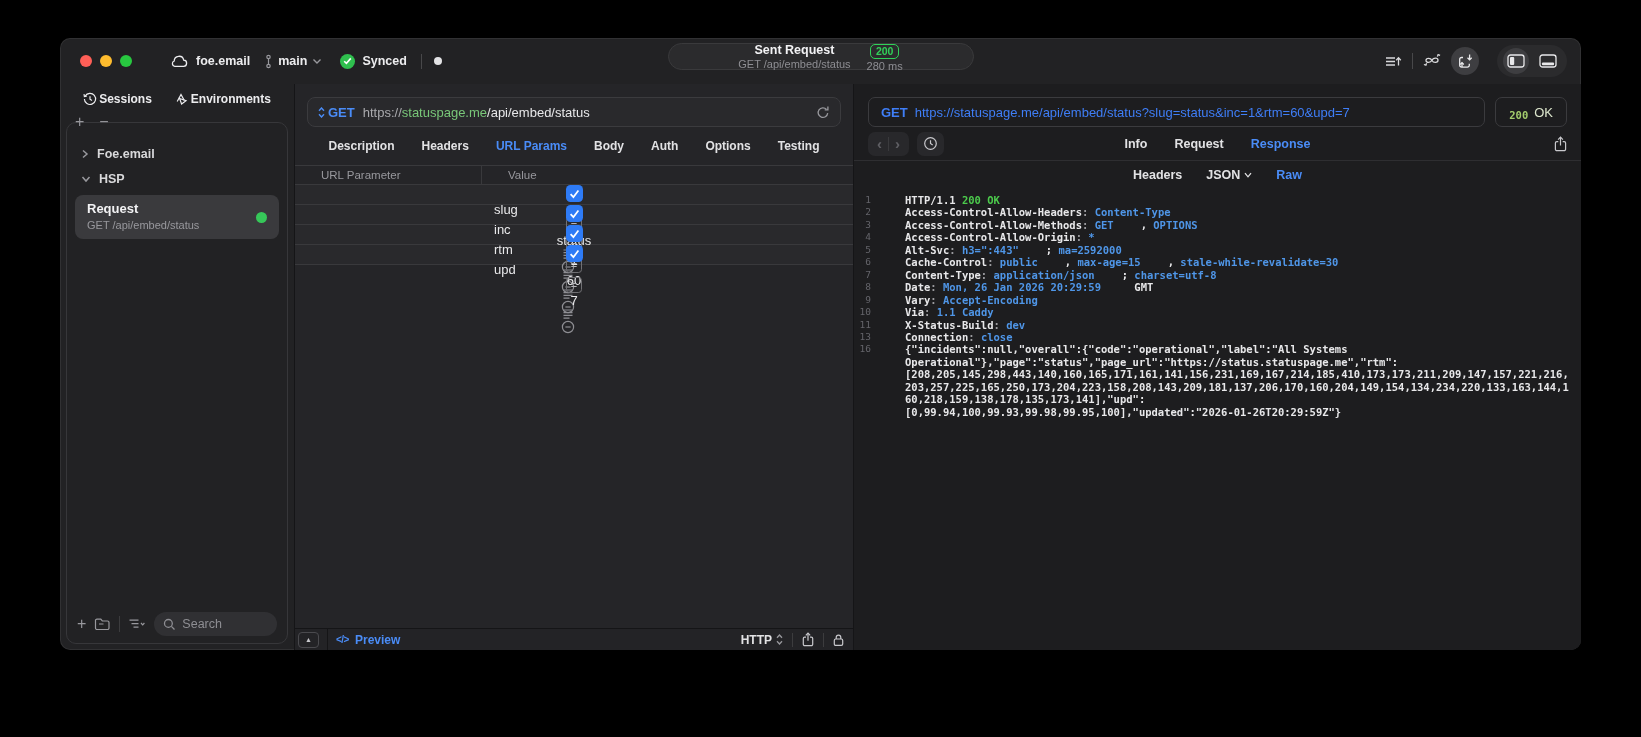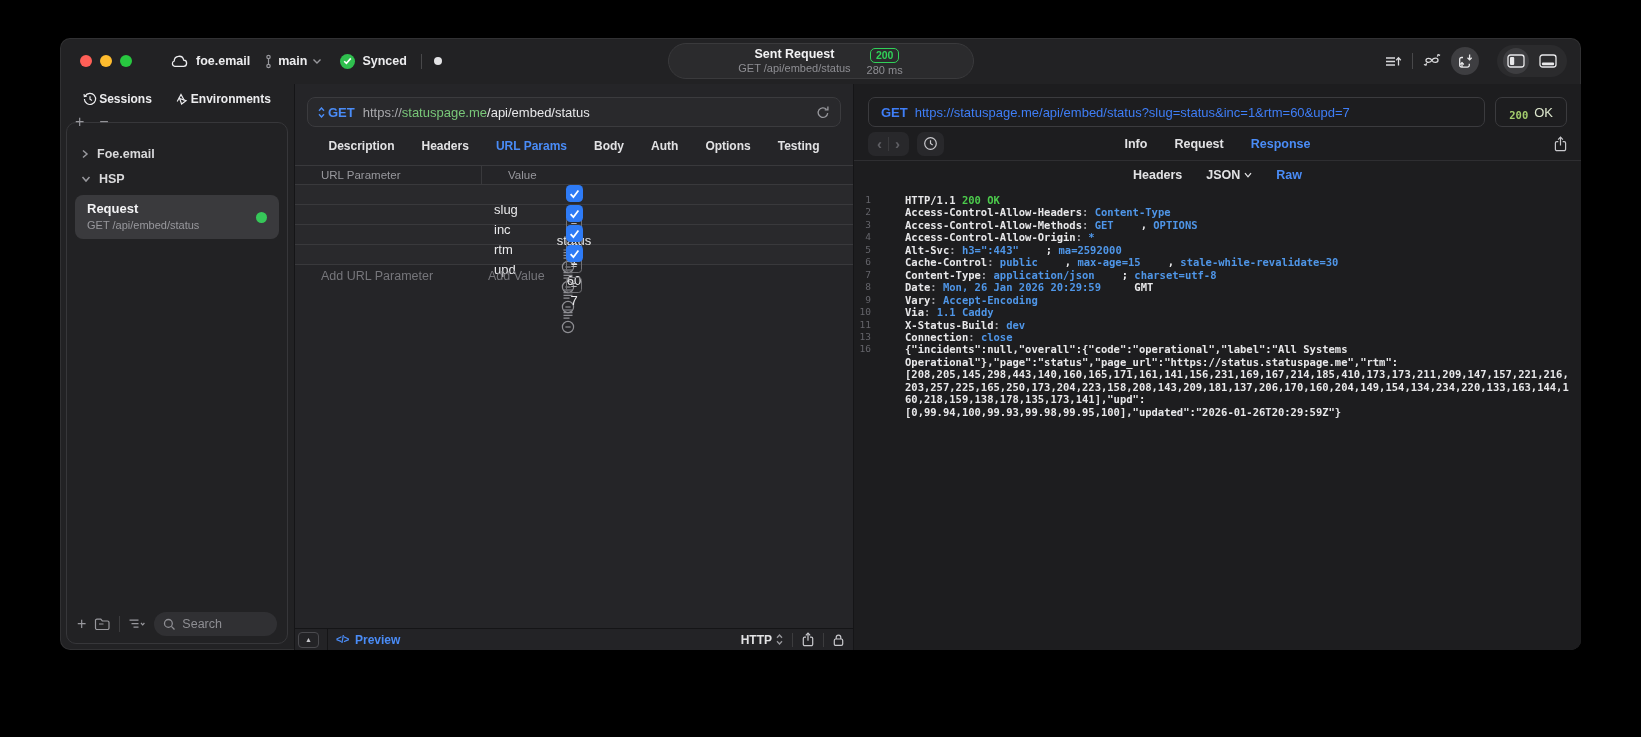--- a/index.html
+++ b/index.html
@@ -14,21 +14,21 @@
   .titlebar { height:46px; display:flex; align-items:center; padding:0 14px; position:relative; }
   .traffic { display:flex; gap:8px; margin-left:6px; }
   .tl { width:12px; height:12px; border-radius:50%; }
   .tl.red{background:#ff5f57;} .tl.yellow{background:#febc2e;} .tl.green{background:#28c840;}
   .proj { display:flex; align-items:center; gap:7px; margin-left:38px; color:#ececee; font-size:12.5px; font-weight:600; }
   .branch { display:flex; align-items:center; gap:5px; margin-left:14px; color:#ececee; font-size:12.5px; font-weight:600; }
   .sync { display:flex; align-items:center; gap:7px; margin-left:18px; color:#ececee; font-size:12.5px; font-weight:600; }
   .checkcircle { width:15px; height:15px; border-radius:50%; background:#2fbf4e; display:flex; align-items:center; justify-content:center; }
   .tb-div { width:1px; height:15px; background:#48484a; margin:0 12px 0 14px; }
   .dot-unsaved { width:8px; height:8px; border-radius:50%; background:#e3e3e5; }
-  .center-pill { position:absolute; left:50%; top:5px; transform:translateX(-50%); height:36px; min-width:306px;
+  .center-pill { position:absolute; left:50%; top:5px; transform:translateX(-50%); height:27px; min-width:306px;
                  background:#2b2b2d; border:1px solid #3a3a3c; border-radius:18px; display:flex; align-items:center;
                  justify-content:center; gap:16px; padding:0 18px; }
   .cp-main { text-align:center; }
   .cp-title { font-size:12.5px; font-weight:700; color:#f2f2f4; line-height:15px; }
   .cp-sub { font-size:11px; color:#8e8e93; line-height:13px; }
   .cp-right { text-align:center; }
   .cp-badge { display:inline-block; font-size:10.5px; font-weight:600; color:#30d158; border:1px solid #30d158;
               border-radius:5px; padding:0px 5px; line-height:13px; }
   .cp-ms { font-size:11px; color:#8e8e93; line-height:13px; margin-top:1px; }
   .tb-right { margin-left:auto; display:flex; align-items:center; gap:10px; color:#d8d8da; }
@@ -426,24 +426,20 @@
               </svg>
             </span>
             <span class="rowic ic">
               <svg width="14" height="14" viewBox="0 0 14 14" fill="none" stroke="#8e8e93" stroke-width="1.2">
                 <circle cx="7" cy="7" r="5.6"></circle>
                 <path d="M4.4 7h5.2"></path>
               </svg>
             </span>
           </div>
         </div>
-      <div class="addrow">
-        <span class="a1">Add URL Parameter</span>
-        <span>Add Value</span>
-      </div>
 
       <div class="req-footer">
         <span class="collapse-btn">▲</span>
         <span class="f-div"></span>
         <span class="preview">
           <span class="glyph">&lt;/&gt;</span>
           <span>Preview</span>
         </span>
         <span class="f-right">
           <span class="http-sel">

